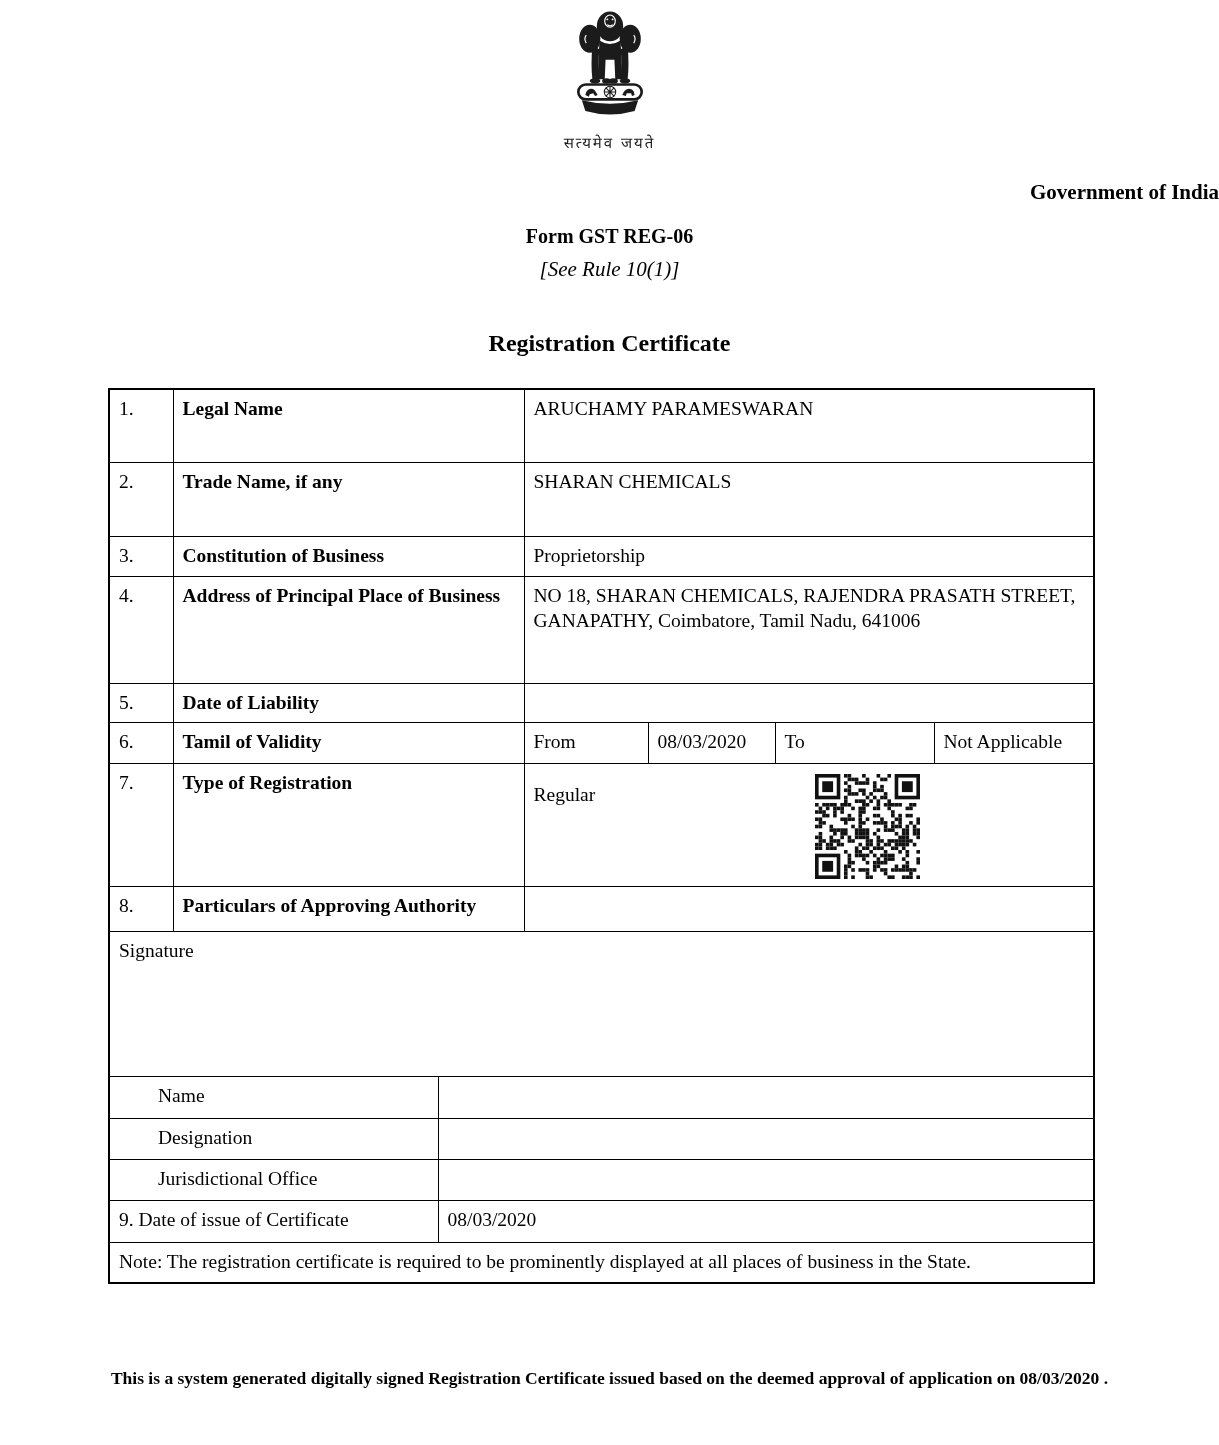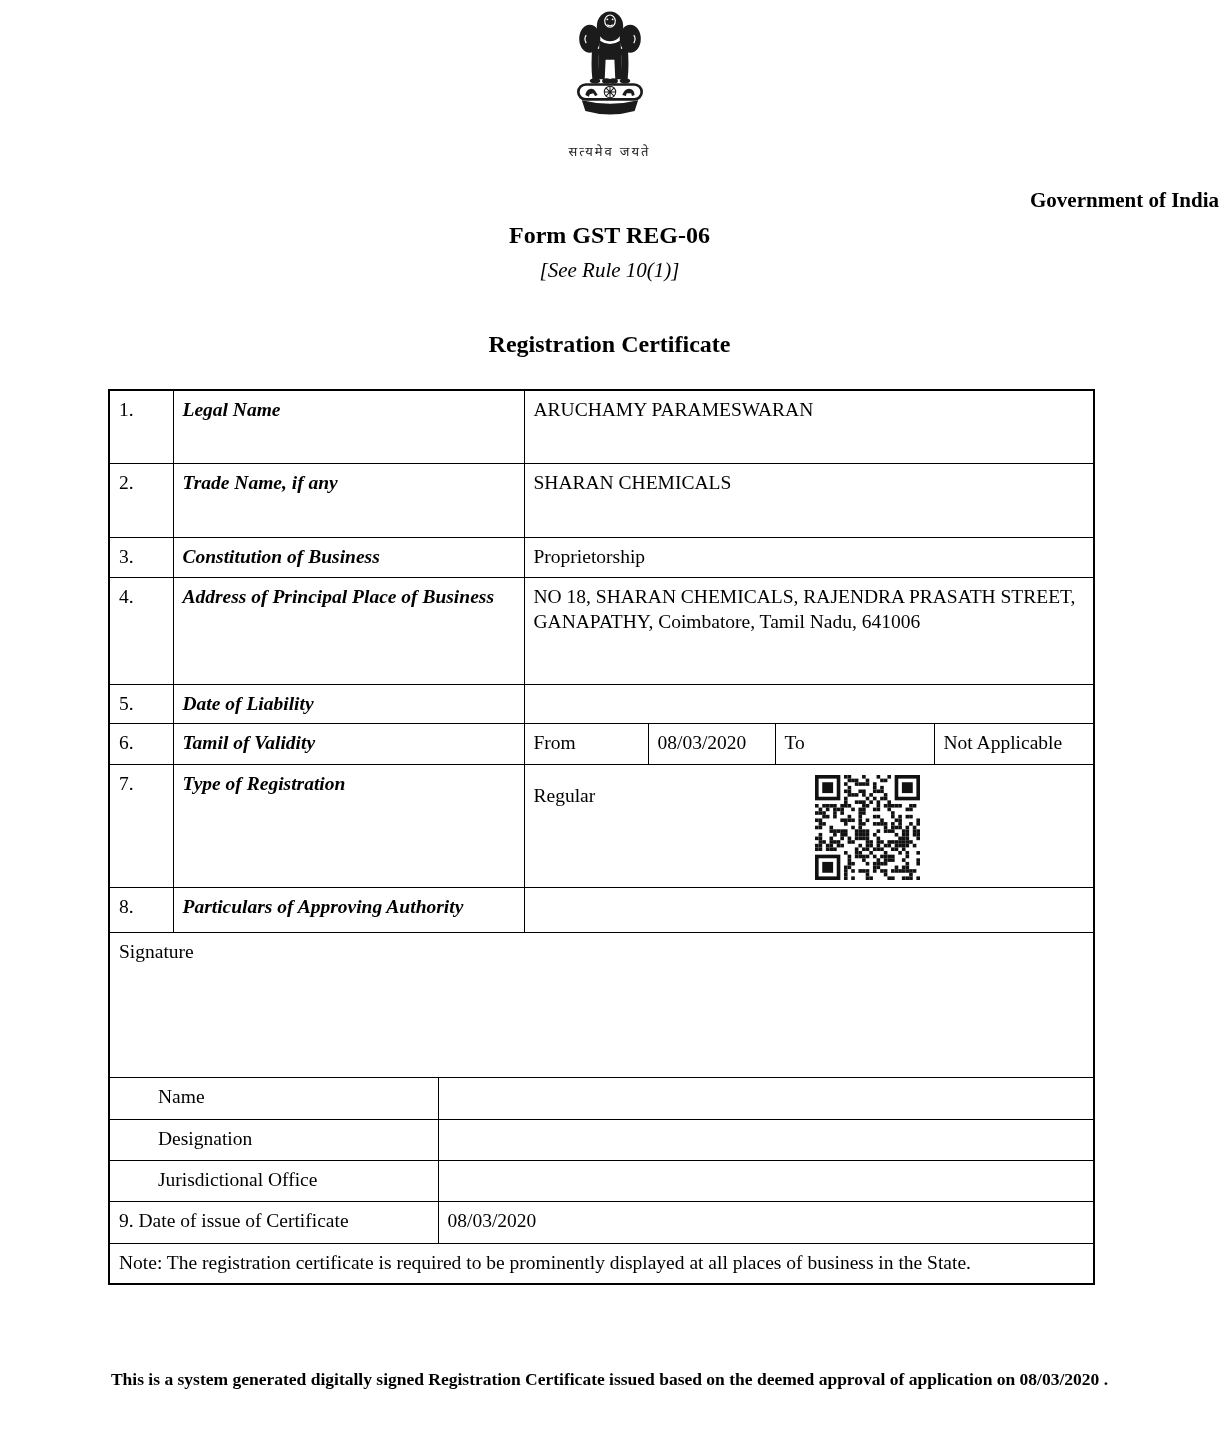--- a/index.html
+++ b/index.html
@@ -8,25 +8,25 @@
     width:1219px; height:1445px;
     font-family:"Liberation Serif", serif;
     color:#000;
     overflow:hidden;
   }
   .page { position:relative; width:1219px; height:1445px; padding-top:6px; }
 
   .emblem-block { text-align:center; }
   .motto {
     font-family:"DejaVu Sans", sans-serif;
-    font-size:13px; letter-spacing:2px; margin-top:12px; color:#1b1b1b;
+    font-size:15px; letter-spacing:2px; margin-top:2px; color:#1b1b1b;
   }
 
   .h-gov  { text-align:right; font-weight:bold; font-size:21px; margin-top:28px; }
-  .h-form { text-align:center; font-weight:bold; font-size:24px; margin-top:9px; }
+  .h-form { text-align:center; font-weight:bold; font-size:20px; margin-top:20px; }
   .h-rule { text-align:center; font-style:italic; font-size:21px; margin-top:9px; }
   .h-cert { text-align:center; font-weight:bold; font-size:24px; margin-top:48px; }
 
   .regnum { margin:48px 0 0 108px; font-size:20px; }
   .regnum .lbl { font-weight:bold; }
 
   table.cert {
     border-collapse:collapse; table-layout:fixed;
     width:985px; margin:31px 0 0 108px;
     border:2px solid #000;
@@ -34,21 +34,21 @@
   table.cert td {
     border:1.6px solid #000;
     vertical-align:top;
     padding:6px 9px;
     font-size:19.5px;
     line-height:1.3;
     overflow:hidden;
     word-wrap:break-word;
   }
   td.num   { padding-left:15px; }
-  td.lbl   { font-weight:bold;font-style:italic; }
+  td.lbl   { font-weight:bold; }
   tr.r1 td { height:73px; }
   tr.r2 td { height:74px; }
   tr.r3 td { height:40px; }
   tr.r4 td { height:107px; }
   tr.r5 td { height:39px; }
   tr.r6 td { height:41px; }
   tr.r7 td { height:123px; }
   tr.r8 td { height:45px; }
   tr.rsig td { height:145px; }
   tr.rsm td { height:41px;padding-left:48px; }

